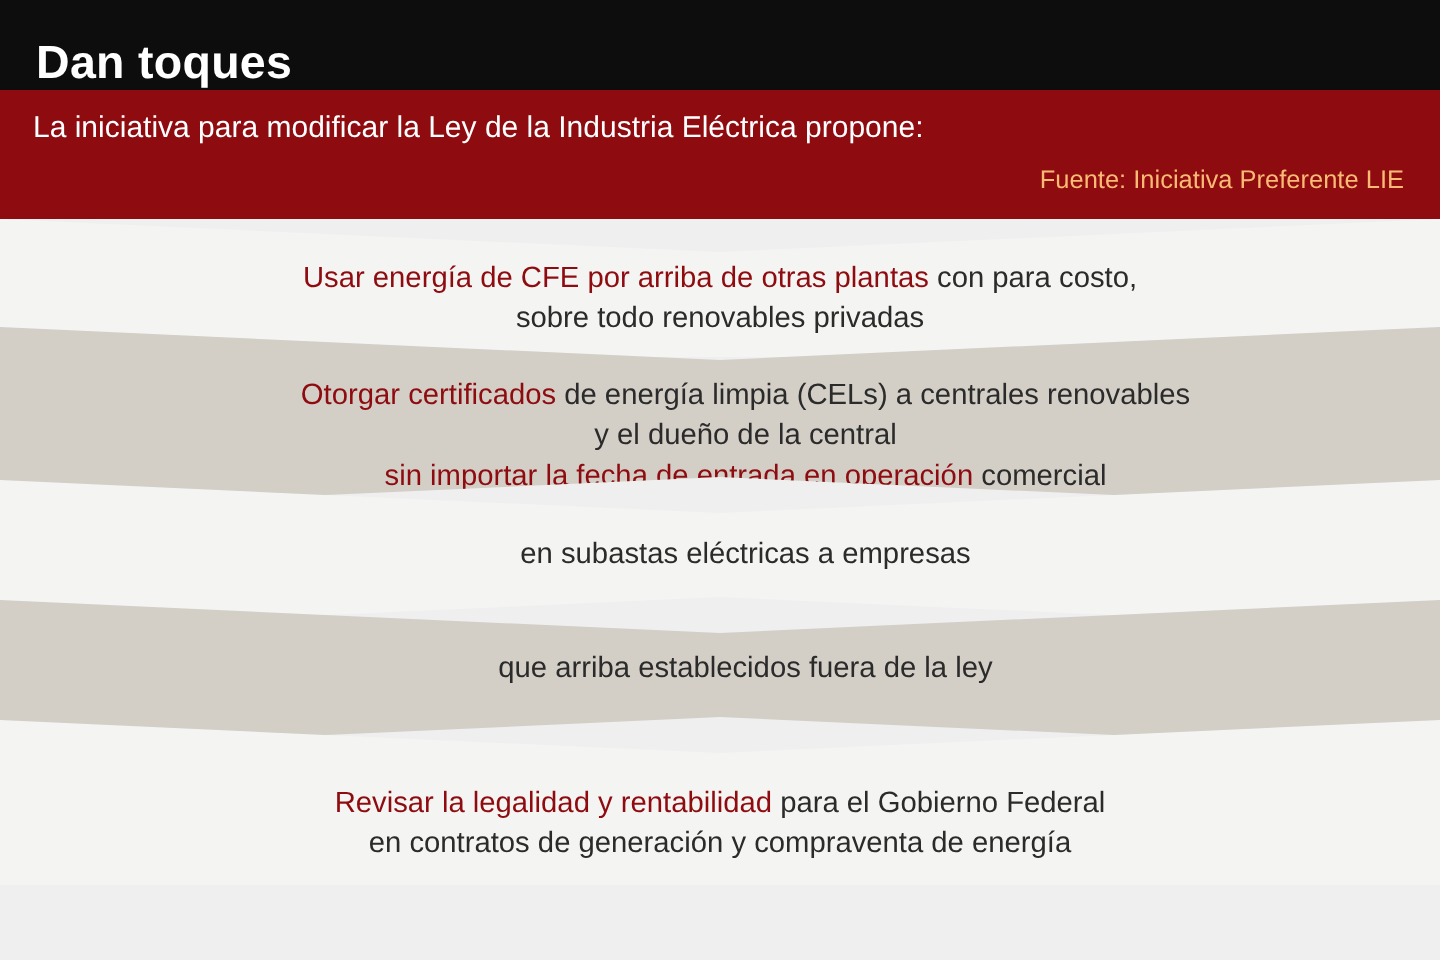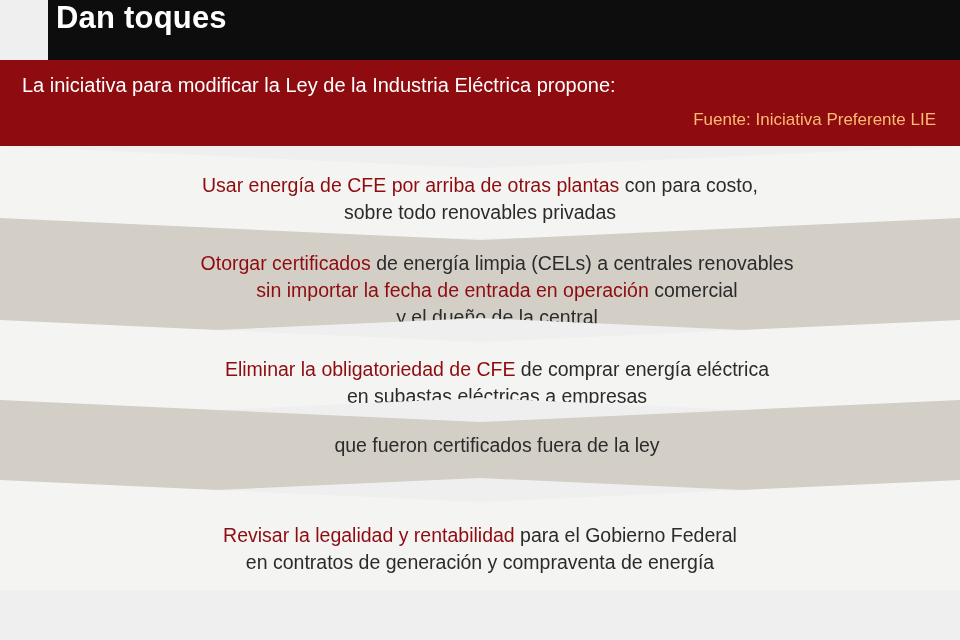--- a/index.html
+++ b/index.html
@@ -18,24 +18,23 @@
     width: 960px;
     height: 640px;
     background: #efefef;
   }
 
   
   .header-bar {
     background: #0d0d0d;
     height: 60px;
     display: flex;
-    align-items: flex-start;
-    padding-left: 8px;
+    align-items: flex-end;
+    padding-left: 24px;
     box-sizing: border-box;
-    margin-left: 48px;
   }
   .header-title {
     color: #ffffff;
     font-size: 31px;
     font-weight: bold;
     letter-spacing: 0.2px;
   }
 
   .subheader-bar {
     background: #8e0b10;
@@ -127,39 +126,36 @@
         </span>
         <span class="line">sobre todo renovables privadas</span>
       </div>
     </div>
 
     <div class="row dark r2 chev">
       <div class="row-inner">
         <span class="line">
           <span class="bold">Otorgar certificados</span><span> de energía limpia (CELs) a centrales renovables</span>
         </span>
+        <span class="line">y el dueño de la central</span>
         <span class="line">
           <span class="bold">sin importar la fecha de entrada en operación</span><span> comercial</span>
         </span>
-        <span class="line">y el dueño de la central</span>
       </div>
     </div>
 
     <div class="row light r3 chev">
       <div class="row-inner">
-        <span class="line">
-          <span class="bold">Eliminar la obligatoriedad de CFE</span><span> de comprar energía eléctrica</span>
-        </span>
         <span class="line">en subastas eléctricas a empresas</span>
       </div>
     </div>
 
     <div class="row dark r4 chev">
       <div class="row-inner">
-        <span class="line">que fueron certificados fuera de la ley</span>
+        <span class="line">que arriba establecidos fuera de la ley</span>
       </div>
     </div>
 
     <div class="row light r5 chev-top-only">
       <div class="row-inner">
         <span class="line">
           <span class="bold">Revisar la legalidad y rentabilidad</span><span> para el Gobierno Federal</span>
         </span>
         <span class="line">en contratos de generación y compraventa de energía</span>
       </div>

